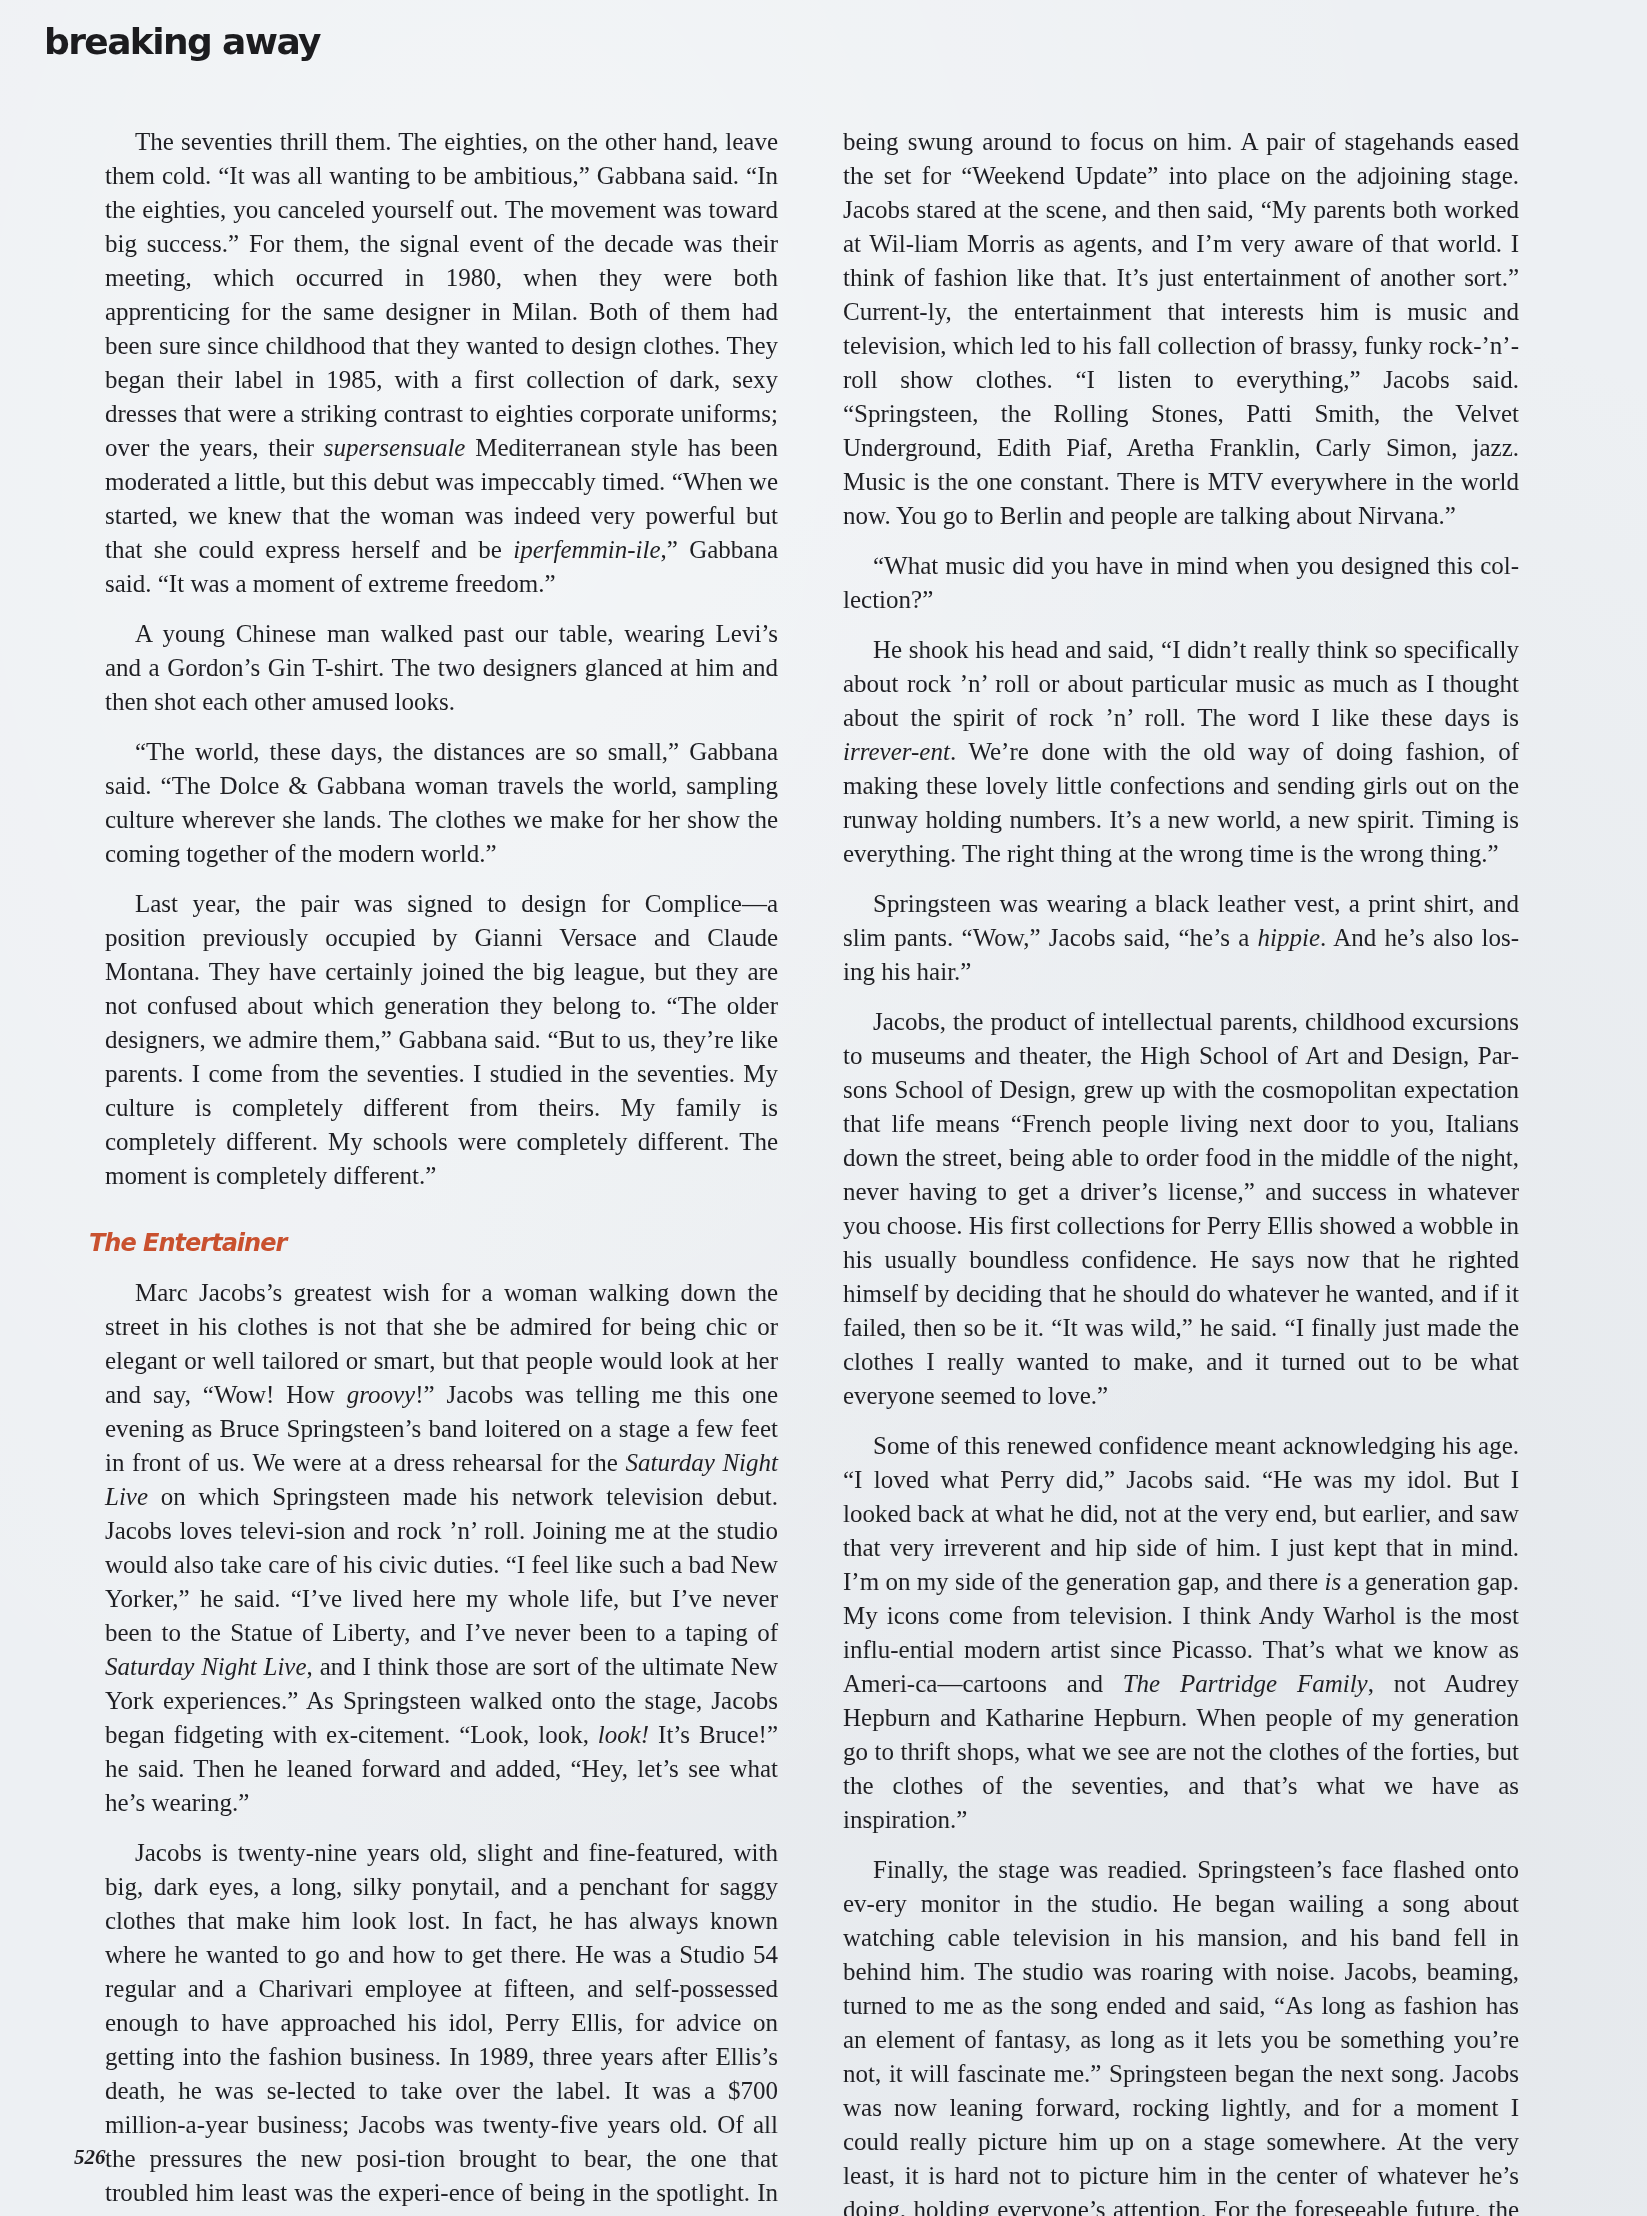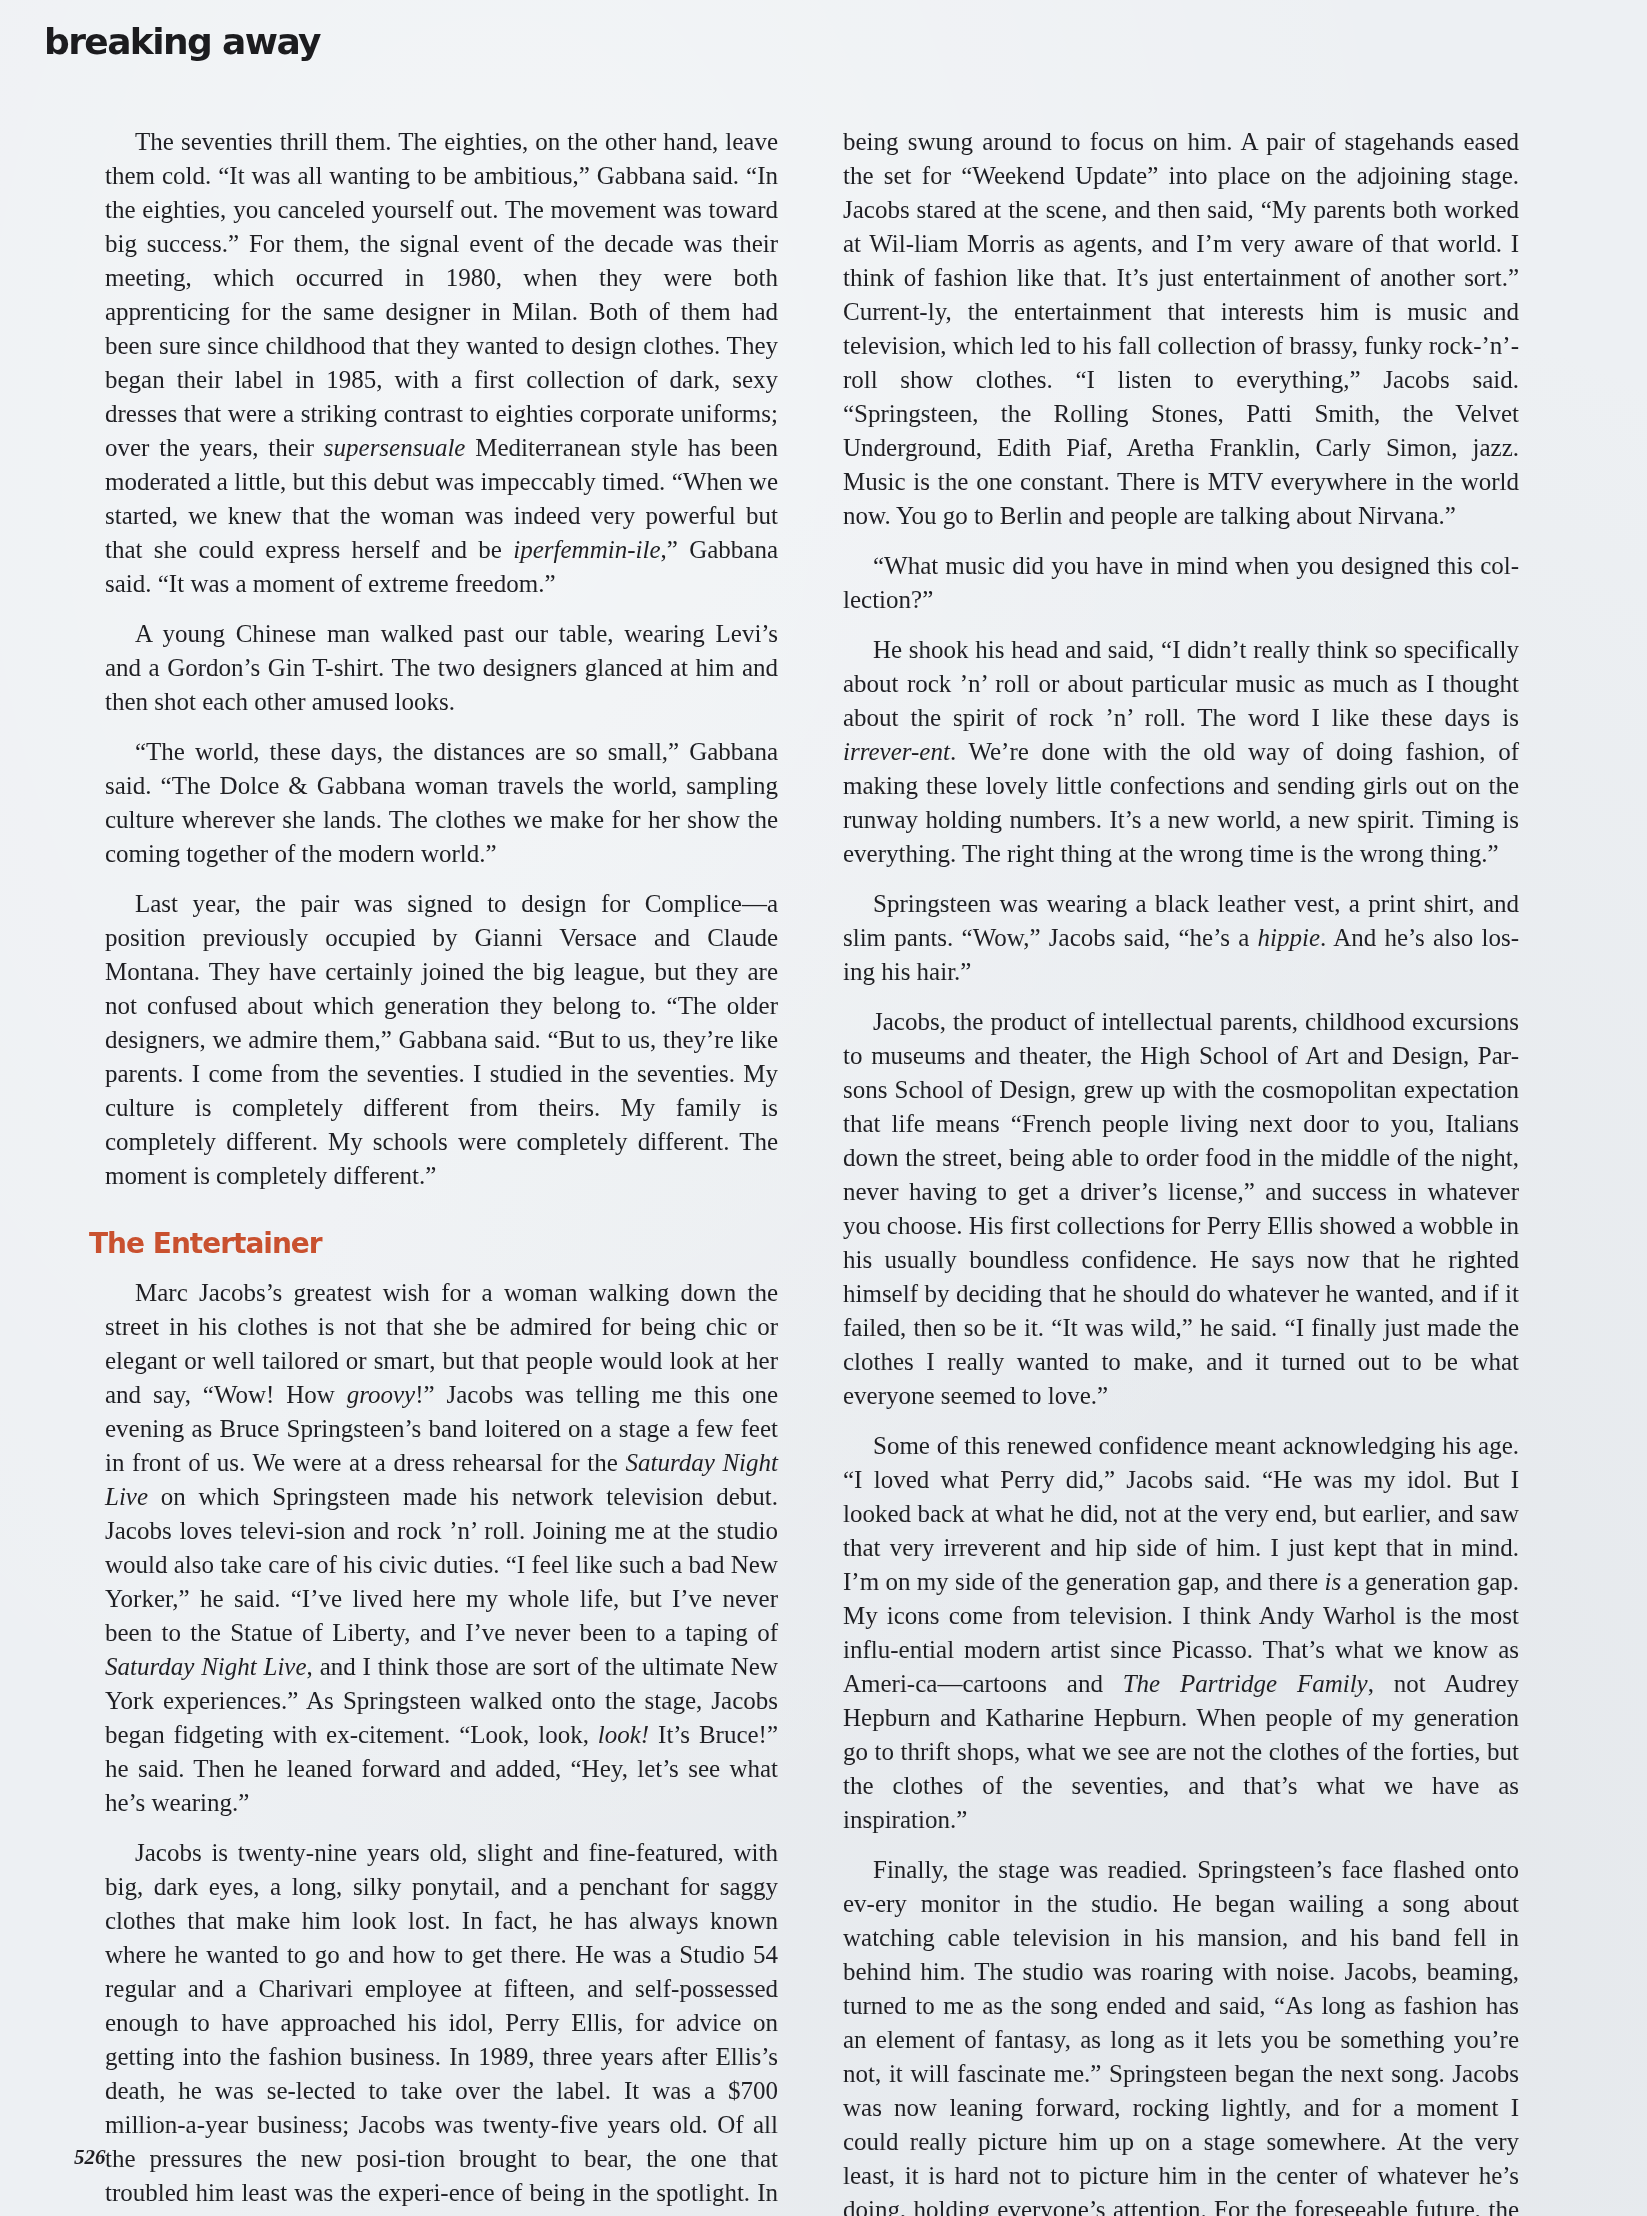--- a/index.html
+++ b/index.html
@@ -58,24 +58,25 @@
       text-indent: 30px;
       hyphens: none;
     }
     .column p.no-indent {
       text-indent: 0;
     }
     .column h2 {
       margin: 34px 0 0 0;
       font-family: "DejaVu Sans", sans-serif;
       font-weight: bold;
-      font-size: 28px;
+      font-size: 24px;
       letter-spacing: -1px;
       line-height: 33px;
       color: #c9512f;
+      font-style: italic;
     }
     .column em {
       font-style: italic;
     }
     .end-mark {
       display: inline-block;
       width: 12.7px;
       height: 12.7px;
       border-radius: 50%;
       background: #1f1f23;

